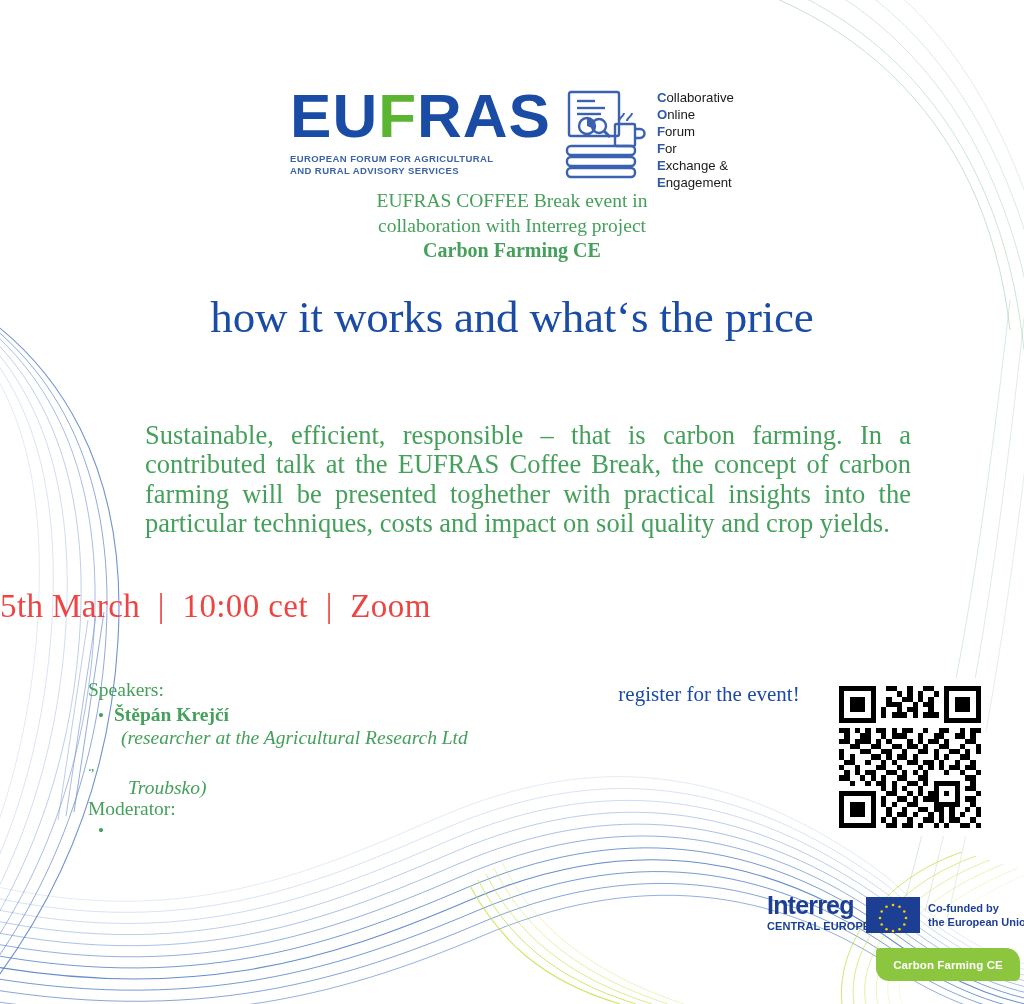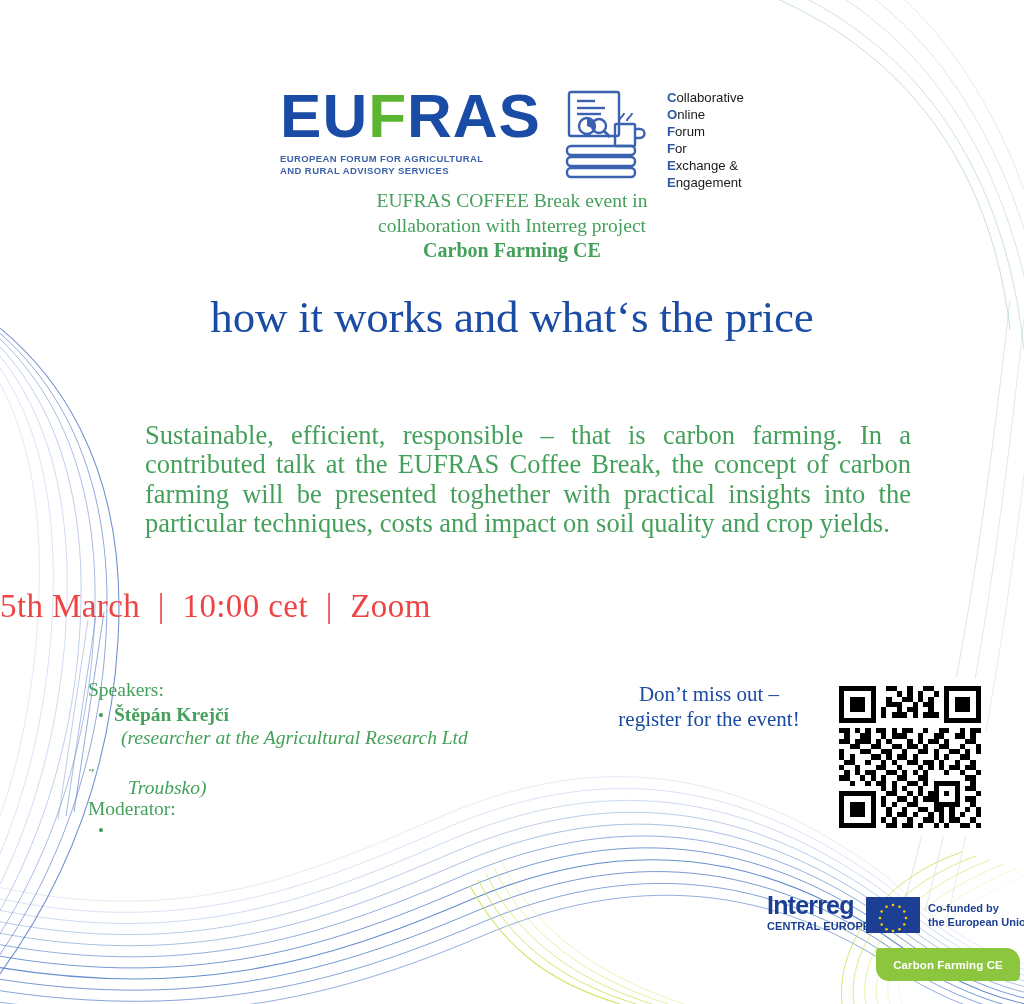--- a/index.html
+++ b/index.html
@@ -39,21 +39,21 @@
     left: 0;
     right: 0;
     top: 86px;
     display: flex;
     justify-content: center;
     align-items: flex-start;
   }
   .logo-inner {
     display: flex;
     align-items: flex-start;
-    gap: 20px;
+    gap: 10px;
   }
   .eufras-word {
     display: block;
     font-family: "Liberation Sans", sans-serif;
     font-weight: bold;
     font-size: 62px;
     line-height: 0.96;
     letter-spacing: 1px;
     color: #1a4ba5;
     white-space: nowrap;
@@ -439,21 +439,20 @@
     <span class="stray-mark">.,</span>
     <span class="affil-cont">Troubsko)</span>
 
     <span class="moderator-head">Moderator:</span>
     <div class="people-row">
       <span class="bullet-dot">•</span>
     </div>
   </div>
 
   <div id="register-cta">
-    <div>Don’t miss out –</div>
     <div>register for the event!</div>
   </div>
 
   <div id="qr-code">
     <svg width="152" height="158" viewBox="0 0 29 29" shape-rendering="crispEdges">
       <rect width="29" height="29" fill="#ffffff"></rect>
       <g fill="#000000">
 
         <rect x="1" y="1" width="7" height="1"></rect>
           <rect x="1" y="7" width="7" height="1"></rect>

